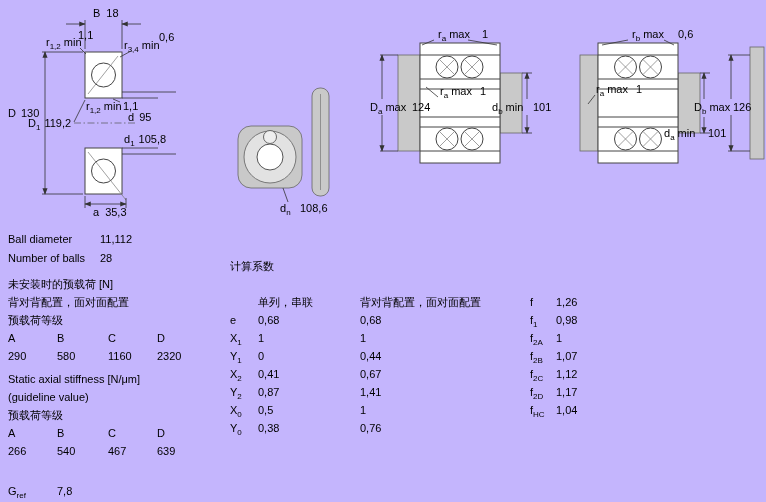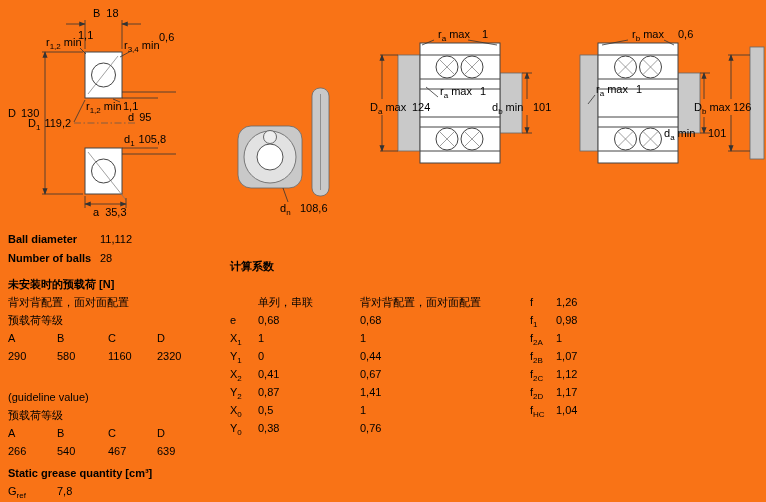--- a/index.html
+++ b/index.html
@@ -1,20 +1,20 @@
 <!DOCTYPE html>
 <html><head>
 <meta charset="utf-8">
 <style>
   html,body{margin:0;padding:0;background:#fff;}
   body{font-family:"Liberation Sans","DejaVu Sans",sans-serif;color:#000;}
-  .page{position:relative;width:766px;height:502px;background:#f97316;overflow:hidden;}
+  .page{position:relative;width:766px;height:502px;background:#c4b5fd;overflow:hidden;}
   .abs{position:absolute;}
   .t{position:absolute;white-space:nowrap;font-size:11px;line-height:13px;}
-  .b{font-weight:bold;}
+  .b{font-weight:normal;}
   sub{font-size:8px;}
   svg text{font-size:11px;fill:#000;font-family:"Liberation Sans","DejaVu Sans",sans-serif;}
   svg .ss{font-size:8px;}
   .dim{stroke:#333;stroke-width:0.8;fill:none;}
   .part{stroke:#444;stroke-width:1;fill:#fff;}
   .gray{fill:#c9c9c9;stroke:#666;stroke-width:0.8;}
   .thin{stroke:#777;stroke-width:0.7;fill:none;}
   .cl{stroke:#555;stroke-width:0.7;stroke-dasharray:7 2.5 1.5 2.5;fill:none;}
 </style>
 </head>
@@ -226,32 +226,32 @@
   <span class="t" style="left:8px;top:314px">预载荷等级</span>
   <span class="t" style="left:8px;top:332px">A</span>
   <span class="t" style="left:57px;top:332px">B</span>
   <span class="t" style="left:108px;top:332px">C</span>
   <span class="t" style="left:157px;top:332px">D</span>
   <span class="t" style="left:8px;top:350px">290</span>
   <span class="t" style="left:57px;top:350px">580</span>
   <span class="t" style="left:108px;top:350px">1160</span>
   <span class="t" style="left:157px;top:350px">2320</span>
 
+  <span class="t b" style="left:8px;top:373px">Static axial stiffness [N/μm]</span>
   <span class="t" style="left:8px;top:391px">(guideline value)</span>
   <span class="t" style="left:8px;top:409px">预载荷等级</span>
   <span class="t" style="left:8px;top:427px">A</span>
   <span class="t" style="left:57px;top:427px">B</span>
   <span class="t" style="left:108px;top:427px">C</span>
   <span class="t" style="left:157px;top:427px">D</span>
   <span class="t" style="left:8px;top:445px">266</span>
   <span class="t" style="left:57px;top:445px">540</span>
   <span class="t" style="left:108px;top:445px">467</span>
   <span class="t" style="left:157px;top:445px">639</span>
 
-  <span class="t b" style="left:8px;top:467px">Static grease quantity [cm³]</span>
   <span class="t" style="left:8px;top:485px"><span>G</span><sub>ref</sub></span>
   <span class="t" style="left:57px;top:485px">7,8</span>
 
   <span class="t b" style="left:230px;top:260px">计算系数</span>
   <span class="t" style="left:258px;top:296px">单列，串联</span>
   <span class="t" style="left:360px;top:296px">背对背配置，面对面配置</span>
 
   <span class="t" style="left:230px;top:314px"><span>e</span><sub></sub></span>
   <span class="t" style="left:258px;top:314px">0,68</span>
   <span class="t" style="left:360px;top:314px">0,68</span>

